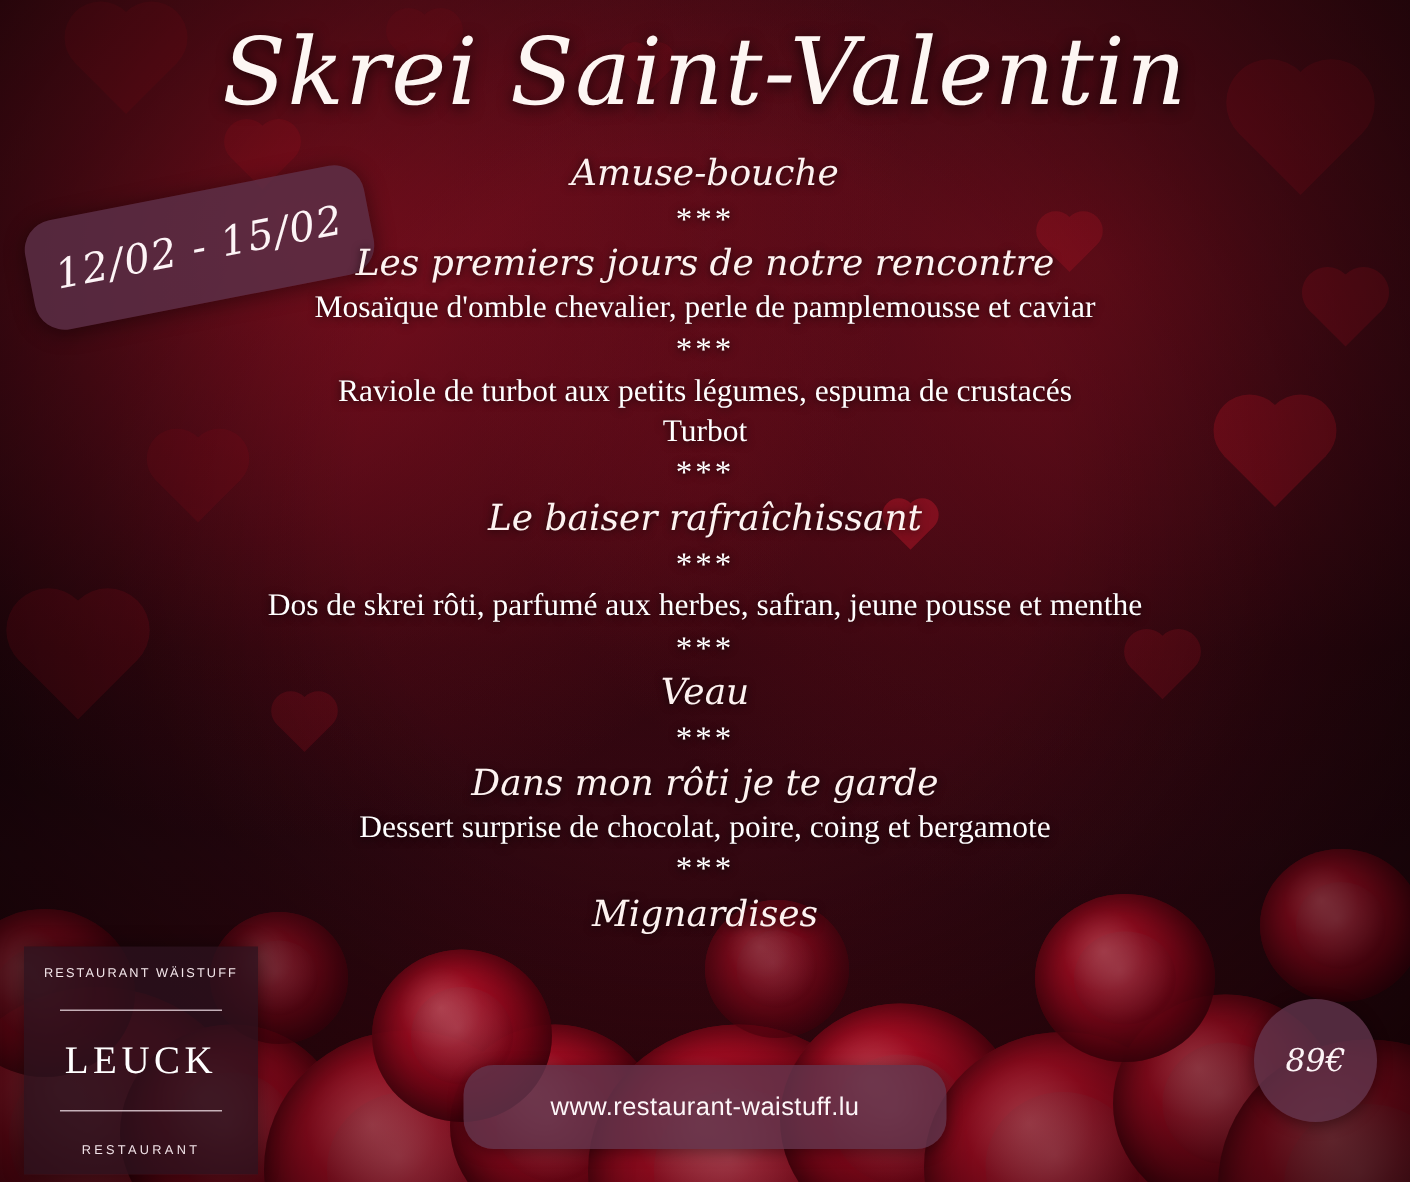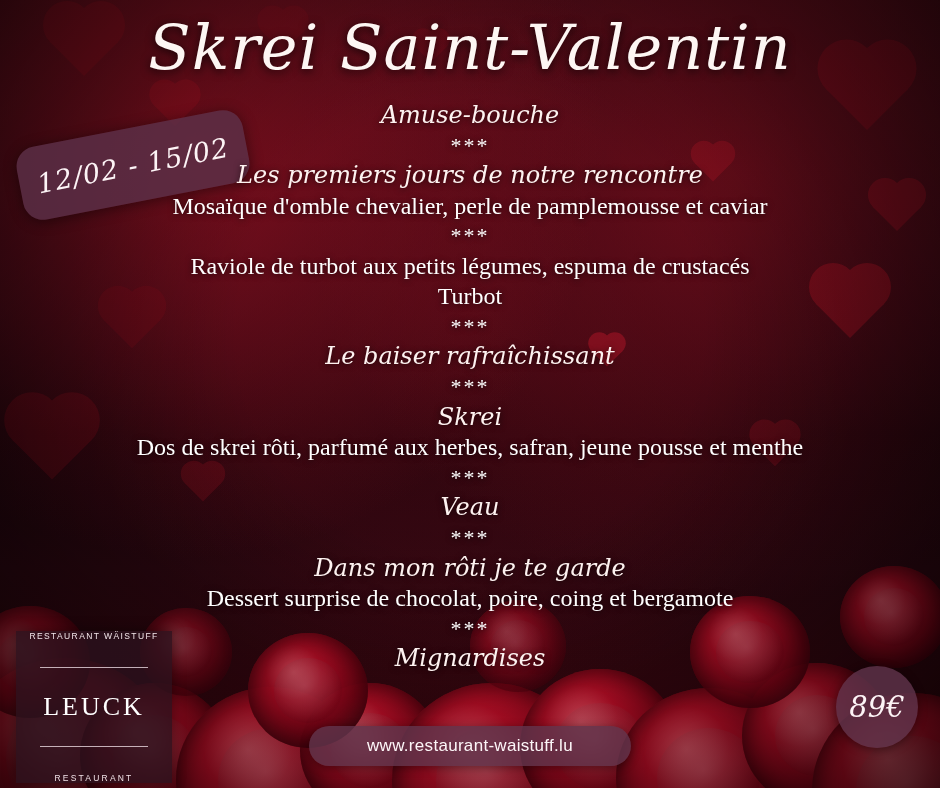--- a/index.html
+++ b/index.html
@@ -129,21 +129,21 @@
     font-family: "DejaVu Serif", serif;
     font-style: italic;
     font-size: 24px;
     line-height: 1.28;
     color: #fdf2f0;
     text-shadow: 0 1px 6px rgba(0,0,0,0.7);
     margin: 0;
   }
   .course-desc {
     font-family: "Liberation Serif", serif;
-    font-size: 24px;
+    font-size: 21px;
     line-height: 1.26;
     color: #ffffff;
     text-shadow: 0 1px 6px rgba(0,0,0,0.7);
     margin: 0;
   }
   .sep {
     font-family: "Liberation Serif", serif;
     font-size: 22px;
     letter-spacing: 2px;
     color: #ffffff;
@@ -156,21 +156,21 @@
   .logo {
     position: absolute;
     left: 16px;
     bottom: 5px;
     width: 156px;
     height: 152px;
     background: rgba(44,18,30,0.78);
     display: flex;
     flex-direction: column;
     align-items: center;
-    justify-content: space-between;
+    justify-content: center;
     gap: 20px;
     box-shadow: 0 0 12px rgba(0,0,0,0.4);
   }
   .logo-top {
     font-family: "Liberation Sans", sans-serif;
     font-size: 8.5px;
     letter-spacing: 1.4px;
     color: #f3e6ea;
   }
   .logo-rule {
@@ -199,33 +199,33 @@
     bottom: 40px;
     width: 82px;
     height: 82px;
     border-radius: 50%;
     background: rgba(96,52,76,0.80);
     display: flex;
     align-items: center;
     justify-content: center;
     font-family: "DejaVu Serif", serif;
     font-style: italic;
-    font-size: 29px;
+    font-size: 21px;
     color: #fdf4f6;
     box-shadow: 0 2px 10px rgba(0,0,0,0.4);
   }
 
   
   .website {
     position: absolute;
     left: 50%;
     transform: translateX(-50%);
     bottom: 22px;
     width: 322px;
-    height: 40px;
+    height: 56px;
     border-radius: 20px;
     background: rgba(96,52,76,0.82);
     display: flex;
     align-items: center;
     justify-content: center;
     font-family: "Liberation Sans", sans-serif;
     font-size: 17px;
     letter-spacing: 0.3px;
     color: #fdf6f8;
     box-shadow: 0 2px 10px rgba(0,0,0,0.4);
@@ -288,21 +288,20 @@
     <p class="course-desc">Mosaïque d'omble chevalier, perle de pamplemousse et caviar</p>
     <p class="sep">***</p>
 
     <p class="course-desc">Raviole de turbot aux petits légumes, espuma de crustacés</p>
     <p class="course-desc">Turbot</p>
     <p class="sep">***</p>
 
     <p class="course-name">Le baiser rafraîchissant</p>
     <p class="sep">***</p>
 
-    <p class="course-name">Skrei</p>
     <p class="course-desc">Dos de skrei rôti, parfumé aux herbes, safran, jeune pousse et menthe</p>
     <p class="sep">***</p>
 
     <p class="course-name">Veau</p>
     <p class="sep">***</p>
 
     <p class="course-name">Dans mon rôti je te garde</p>
     <p class="course-desc">Dessert surprise de chocolat, poire, coing et bergamote</p>
     <p class="sep">***</p>
 

